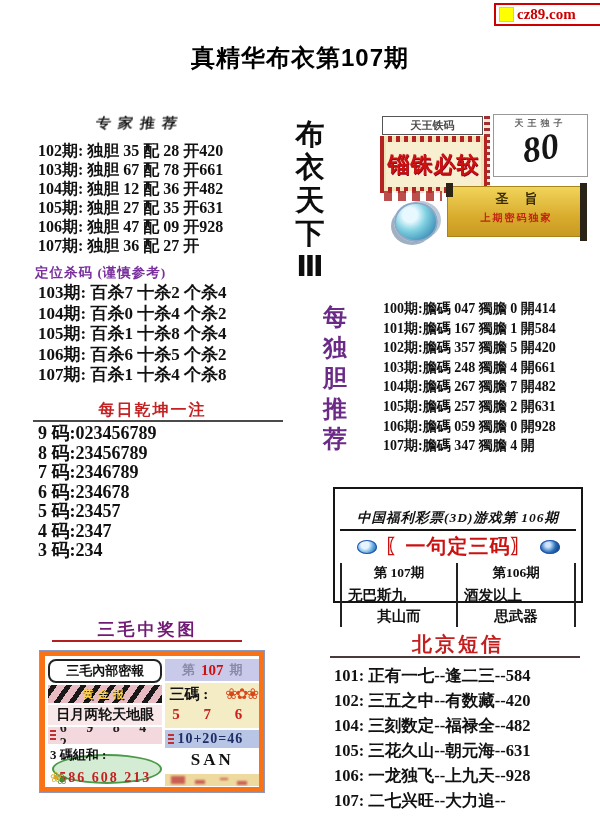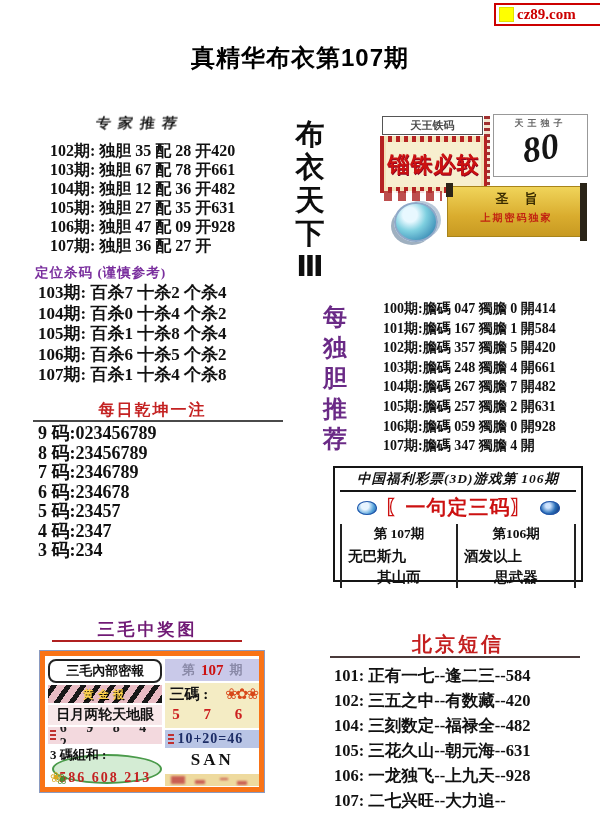--- a/index.html
+++ b/index.html
@@ -28,21 +28,21 @@
   }
 
   
   .sec-rows .row{white-space:pre;}
 
   .expert-head{
     top:114px;left:35px;width:210px;text-align:center;
     font-weight:700;font-size:15px;letter-spacing:7px;color:#1a1a1a;
     transform:skewX(-8deg) scaleY(.92);filter:blur(.5px);
   }
-  .expert-rows{top:141px;left:38px;font-size:16px;font-weight:700;line-height:19px;margin-left:12px;}
+  .expert-rows{top:141px;left:38px;font-size:16px;font-weight:700;line-height:19px;}
 
   .kill-head{
     top:264px;left:35px;font-size:13.5px;font-weight:700;color:#7a2f9e;
     letter-spacing:1px;filter:blur(.2px);
   }
   .kill-rows{top:283px;left:38px;font-size:17px;font-weight:700;line-height:20.5px;}
 
   .daily-head{
     top:400px;left:35px;width:235px;text-align:center;
     color:#c42222;font-weight:700;font-size:16px;letter-spacing:2px;
@@ -116,22 +116,22 @@
     font-weight:700;font-size:10px;letter-spacing:2px;filter:blur(.4px);
   }
 
   
   .dandan-title{top:302px;left:320px;width:30px;text-align:center;}
   .dandan-title .row{font-size:24px;font-weight:700;color:#6a2a86;line-height:30.5px;}
   .dandan-rows{top:299px;left:383px;font-size:14px;font-weight:700;line-height:19.6px;}
 
   
   .yiju{
-    top:466px;left:333px;width:250px;height:116px;
-    border:2px solid #151515;background:#fff;padding:2px 5px;box-sizing:border-box;
+    top:487px;left:333px;width:250px;height:116px;
+    border:2px solid #151515;background:#fff;padding:20px 5px;box-sizing:border-box;
   }
   .yiju-head{
     text-align:center;font-weight:700;font-size:13.5px;font-style:italic;
     border-bottom:2px solid #151515;padding-bottom:2px;letter-spacing:1px;
   }
   .yiju-titlerow{display:flex;justify-content:center;align-items:center;gap:8px;margin-top:2px;}
   .yiju-title{color:#cc1111;font-weight:900;font-size:20px;letter-spacing:1px;}
   .mini-globe{
     width:20px;height:14px;border-radius:50%;
     background:radial-gradient(circle at 40% 35%,#e8f4ff 0 25%,#4f9fd8 60%,#1a4f9a 95%);

